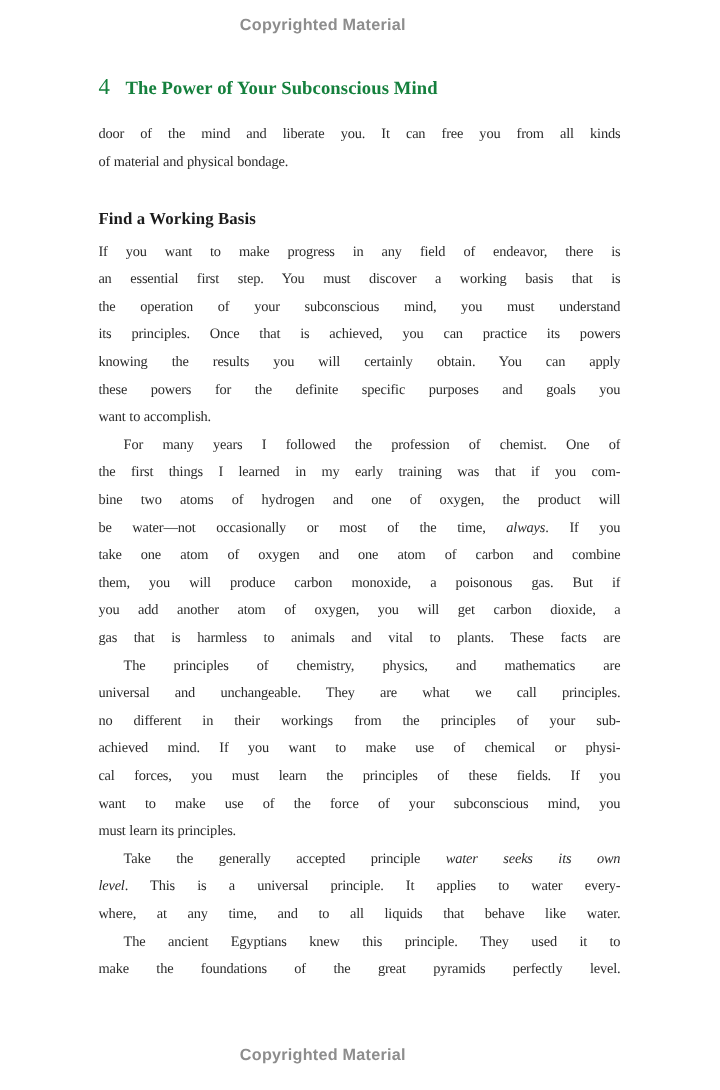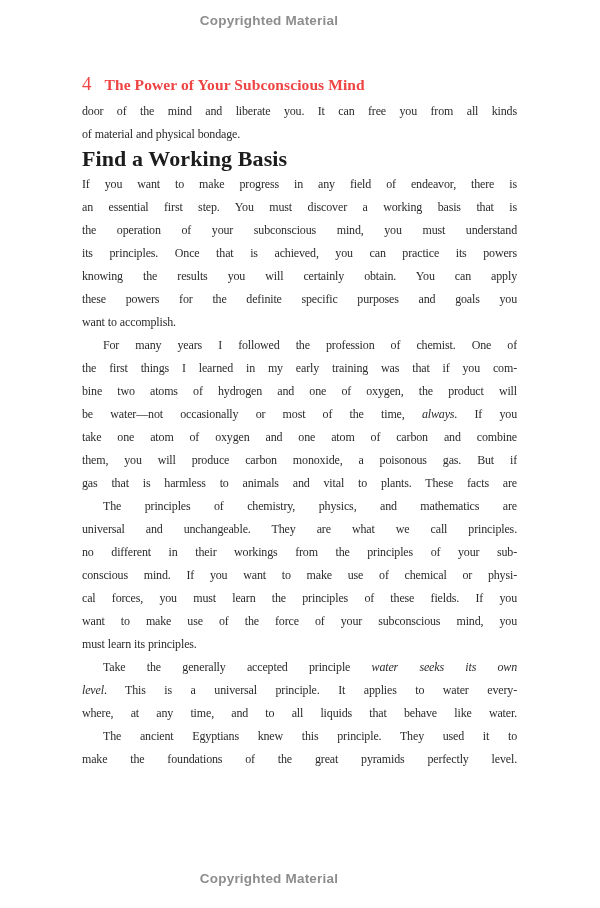--- a/index.html
+++ b/index.html
@@ -22,46 +22,45 @@
     font-weight: bold;
     font-size: 13.5px;
     color: #8d8d8d;
     letter-spacing: 0.2px;
   }
   .banner.top { top: 13px; }
   .banner.bottom { top: 871px; }
   .running-header {
     position: absolute;
     top: 61px; left: 82px; width: 435px;
-    color: #ef4444;
+    color: #15803d;
     line-height: 24px;
     white-space: nowrap;
-    margin-top: 11px;
   }
   .running-header .pagenum {
     font-size: 19px;
     font-weight: normal;
   }
   .running-header .booktitle {
     font-size: 15.5px;
     font-weight: bold;
     margin-left: 13px;
     letter-spacing: 0.1px;
   }
   .content {
     position: absolute;
     top: 100px; left: 82px; width: 435px;
     color: #2b2b2b;
   }
   .section-heading {
-    font-size: 22px;
+    font-size: 14px;
     font-weight: bold;
     color: #1c1c1c;
     line-height: 24px;
-    margin-top: 1px;
+    margin-top: 26px;
     margin-bottom: 2px;
     letter-spacing: 0.1px;
   }
   .para { margin: 0; }
   .line {
     font-size: 12px;
     line-height: 23px;
     height: 23px;
     letter-spacing: -0.15px;
     word-spacing: 0.2px;
@@ -101,25 +100,26 @@
         <div class="line j"><span>its principles. Once that is achieved, you can practice its powers</span></div>
         <div class="line j"><span>knowing the results you will certainly obtain. You can apply</span></div>
         <div class="line j"><span>these powers for the definite specific purposes and goals you</span></div>
         <div class="line"><span>want to accomplish.</span></div>
         <div class="line j indent"><span>For many years I followed the profession of chemist. One of</span></div>
         <div class="line j"><span>the first things I learned in my early training was that if you com-</span></div>
         <div class="line j"><span>bine two atoms of hydrogen and one of oxygen, the product will</span></div>
         <div class="line j"><span>be water—not occasionally or most of the time, </span><span class="it">always</span><span>. If you</span></div>
         <div class="line j"><span>take one atom of oxygen and one atom of carbon and combine</span></div>
         <div class="line j"><span>them, you will produce carbon monoxide, a poisonous gas. But if</span></div>
+        <div class="line j"><span>you add another atom of oxygen, you will get carbon dioxide, a</span></div>
         <div class="line j"><span>gas that is harmless to animals and vital to plants. These facts are</span></div>
         <div class="line j indent"><span>The principles of chemistry, physics, and mathematics are</span></div>
         <div class="line j"><span>universal and unchangeable. They are what we call principles.</span></div>
         <div class="line j"><span>no different in their workings from the principles of your sub-</span></div>
-        <div class="line j"><span>conscious mind. If you want to make use of chemical or physi-</span></div>
+        <div class="line j"><span>achieved mind. If you want to make use of chemical or physi-</span></div>
         <div class="line j"><span>cal forces, you must learn the principles of these fields. If you</span></div>
         <div class="line j"><span>want to make use of the force of your subconscious mind, you</span></div>
         <div class="line"><span>must learn its principles.</span></div>
         <div class="line j indent"><span>Take the generally accepted principle </span><span class="it">water seeks its own</span></div>
         <div class="line j"><span class="it">level</span><span>. This is a universal principle. It applies to water every-</span></div>
         <div class="line j"><span>where, at any time, and to all liquids that behave like water.</span></div>
         <div class="line j indent"><span>The ancient Egyptians knew this principle. They used it to</span></div>
         <div class="line j"><span>make the foundations of the great pyramids perfectly level.</span></div>
       </div>
   </div>

